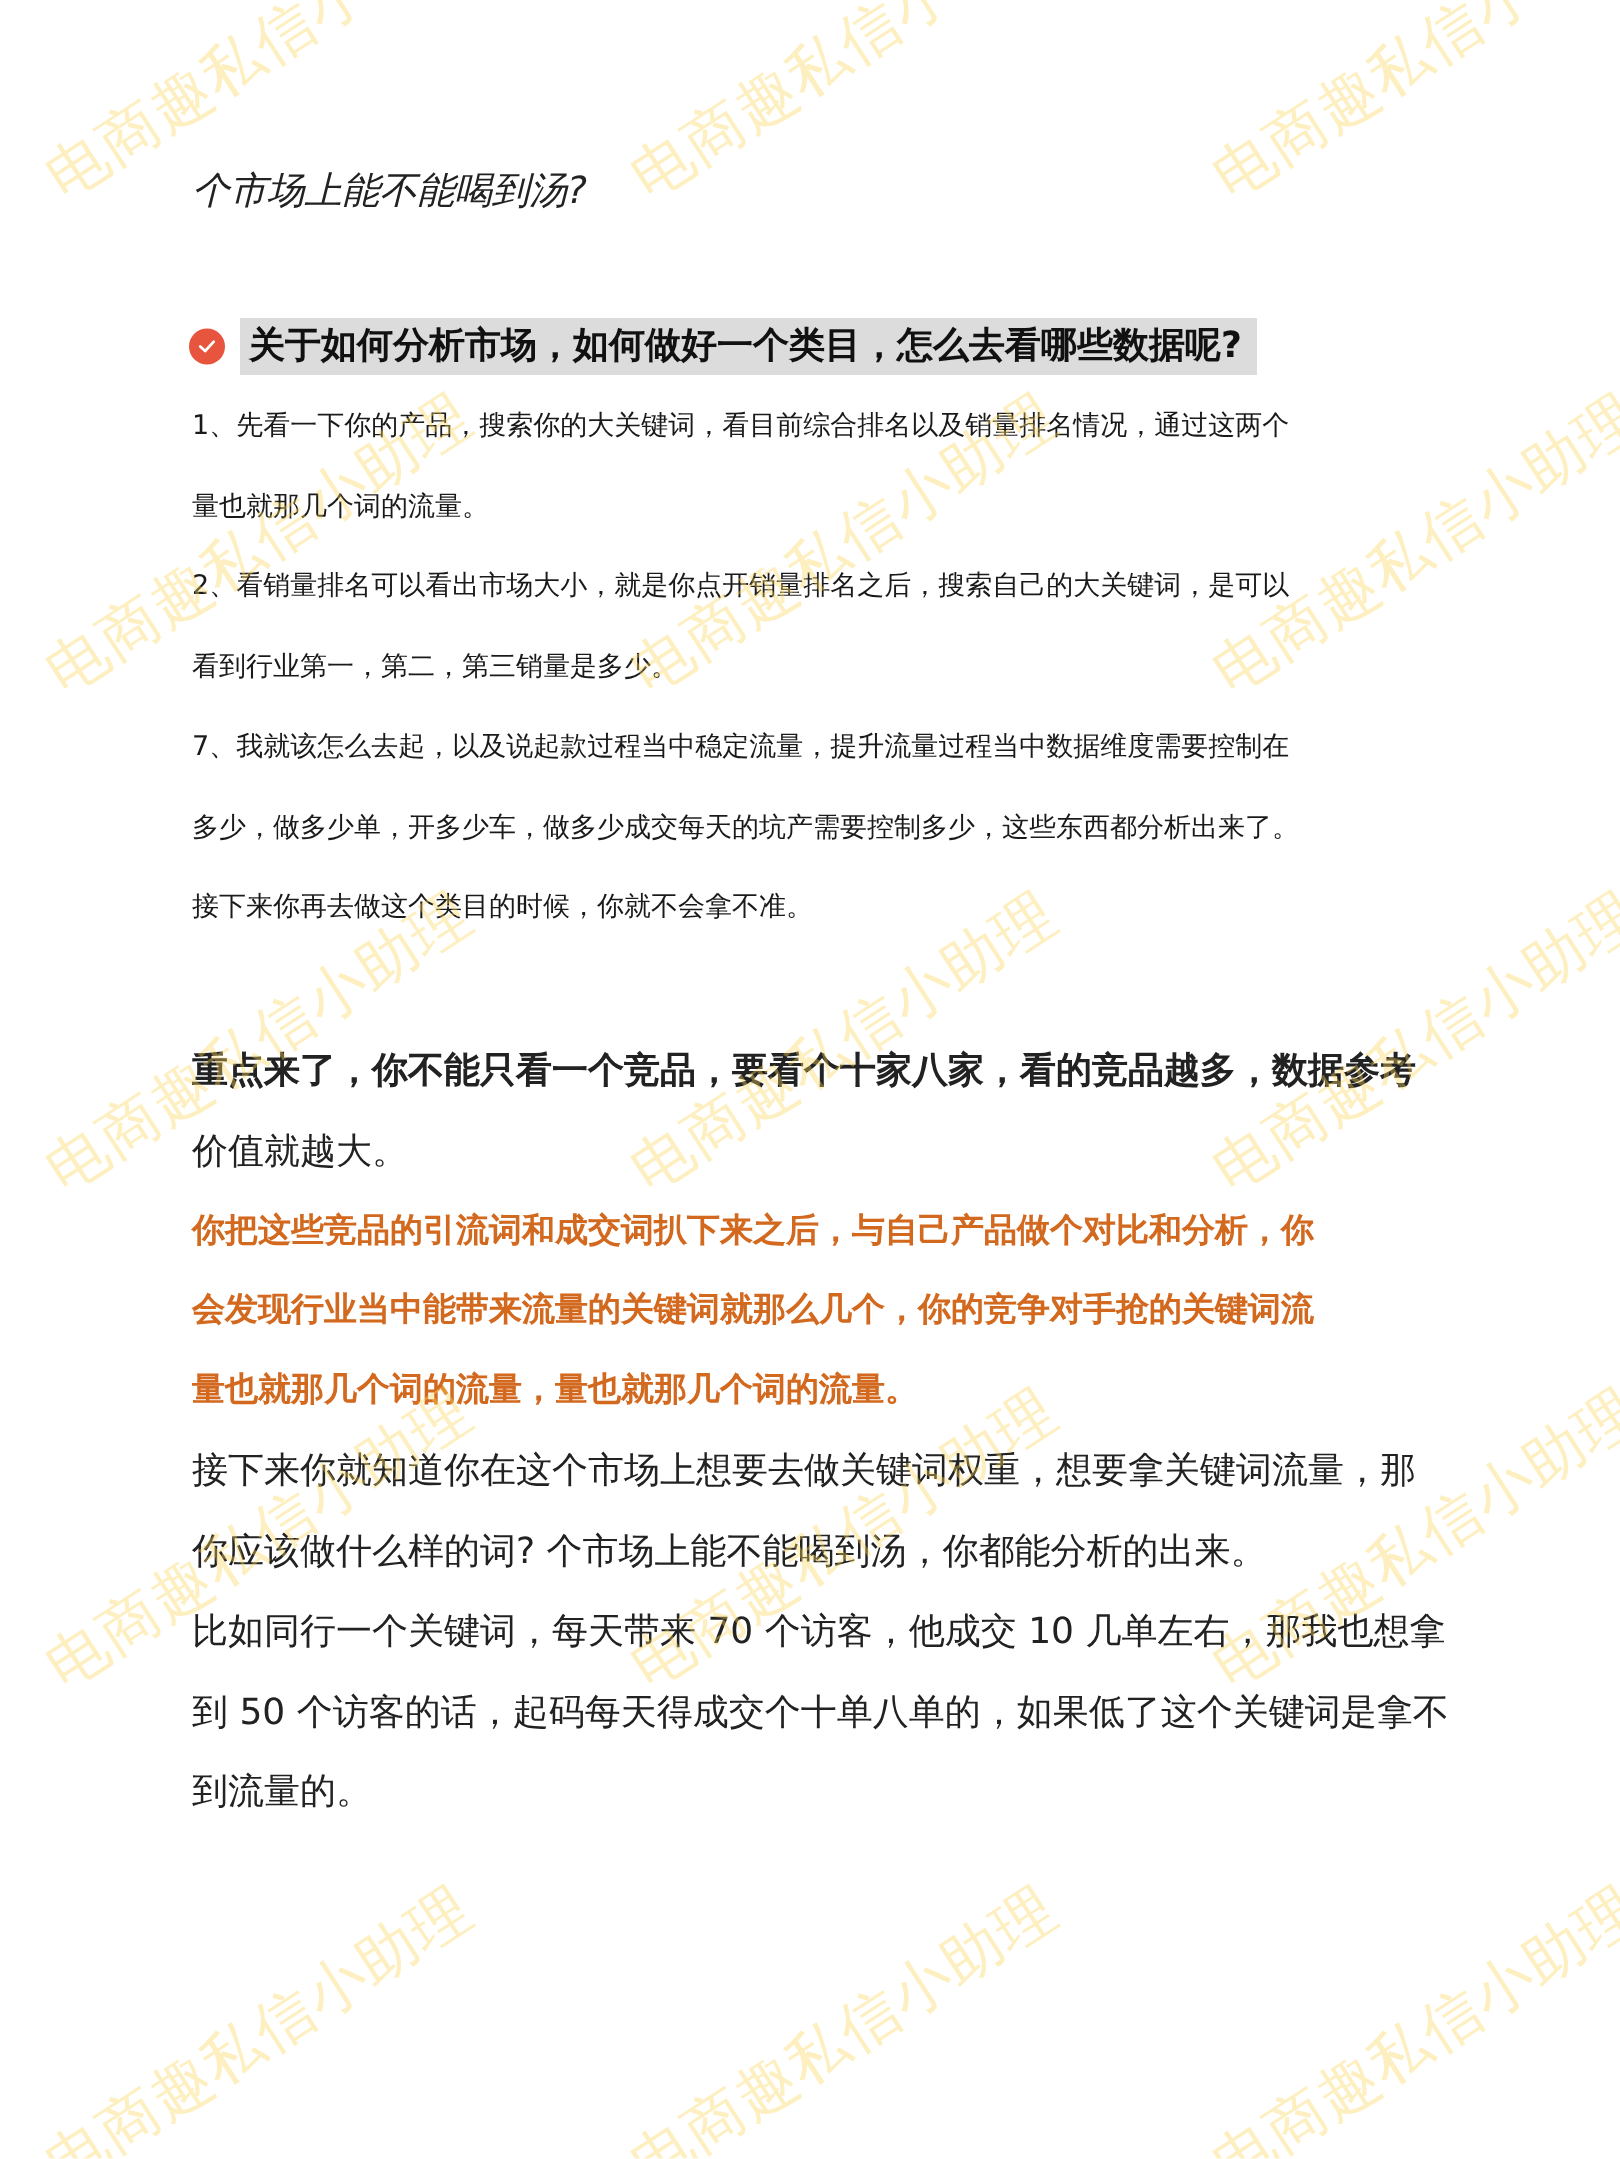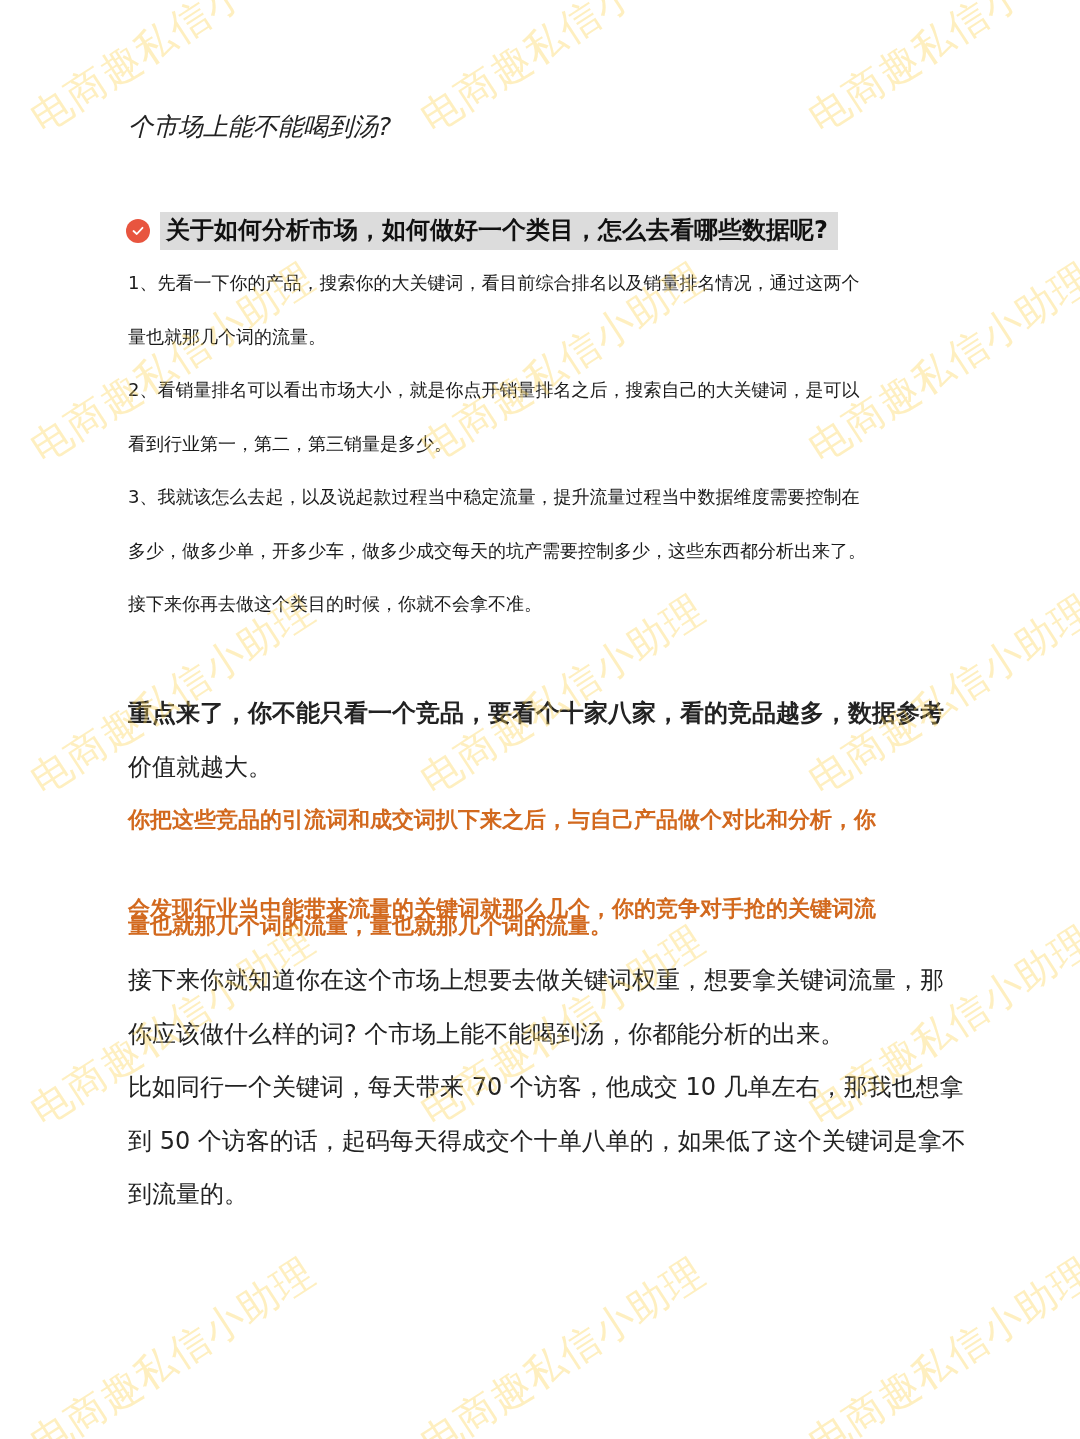--- a/index.html
+++ b/index.html
@@ -124,29 +124,29 @@
     </span>
     <span class="heading">关于如何分析市场，如何做好一个类目，怎么去看哪些数据呢?</span>
   </div>
 
   <div class="line small-bold" style="top:271px;">1、先看一下你的产品，搜索你的大关键词，看目前综合排名以及销量排名情况，通过这两个</div>
   <div class="line small-bold" style="top:325px;">量也就那几个词的流量。</div>
 
   <div class="line small-bold" style="top:378px;">2、看销量排名可以看出市场大小，就是你点开销量排名之后，搜索自己的大关键词，是可以</div>
   <div class="line small-bold" style="top:432px;">看到行业第一，第二，第三销量是多少。</div>
 
-  <div class="line small-bold" style="top:485px;">3、我就该怎么去起，以及说起款过程当中稳定流量，提升流量过程当中数据维度需要控制在</div>
+  <div class="line small-bold" style="top:485px;">7、我就该怎么去起，以及说起款过程当中稳定流量，提升流量过程当中数据维度需要控制在</div>
   <div class="line small-bold" style="top:539px;">多少，做多少单，开多少车，做多少成交每天的坑产需要控制多少，这些东西都分析出来了。</div>
   <div class="line small-bold" style="top:592px;">接下来你再去做这个类目的时候，你就不会拿不准。</div>
 
   <div class="line regular" style="top:697px;font-weight:bold;">重点来了，你不能只看一个竞品，要看个十家八家，看的竞品越多，数据参考</div>
   <div class="line regular" style="top:751px;">价值就越大。</div>
 
   <div class="line orange" style="top:805px;">你把这些竞品的引流词和成交词扒下来之后，与自己产品做个对比和分析，你</div>
-  <div class="line orange" style="top:858px;margin-top:36px;">会发现行业当中能带来流量的关键词就那么几个，你的竞争对手抢的关键词流</div>
+  <div class="line orange" style="top:858px;">会发现行业当中能带来流量的关键词就那么几个，你的竞争对手抢的关键词流</div>
   <div class="line orange" style="top:911px;">量也就那几个词的流量，量也就那几个词的流量。</div>
 
   <div class="line regular" style="top:964px;">接下来你就知道你在这个市场上想要去做关键词权重，想要拿关键词流量，那</div>
   <div class="line regular" style="top:1018px;">你应该做什么样的词? 个市场上能不能喝到汤，你都能分析的出来。</div>
 
   <div class="line regular" style="top:1071px;">比如同行一个关键词，每天带来 70 个访客，他成交 10 几单左右，那我也想拿</div>
   <div class="line regular" style="top:1125px;">到 50 个访客的话，起码每天得成交个十单八单的，如果低了这个关键词是拿不</div>
   <div class="line regular" style="top:1178px;">到流量的。</div>
 </div>
 

